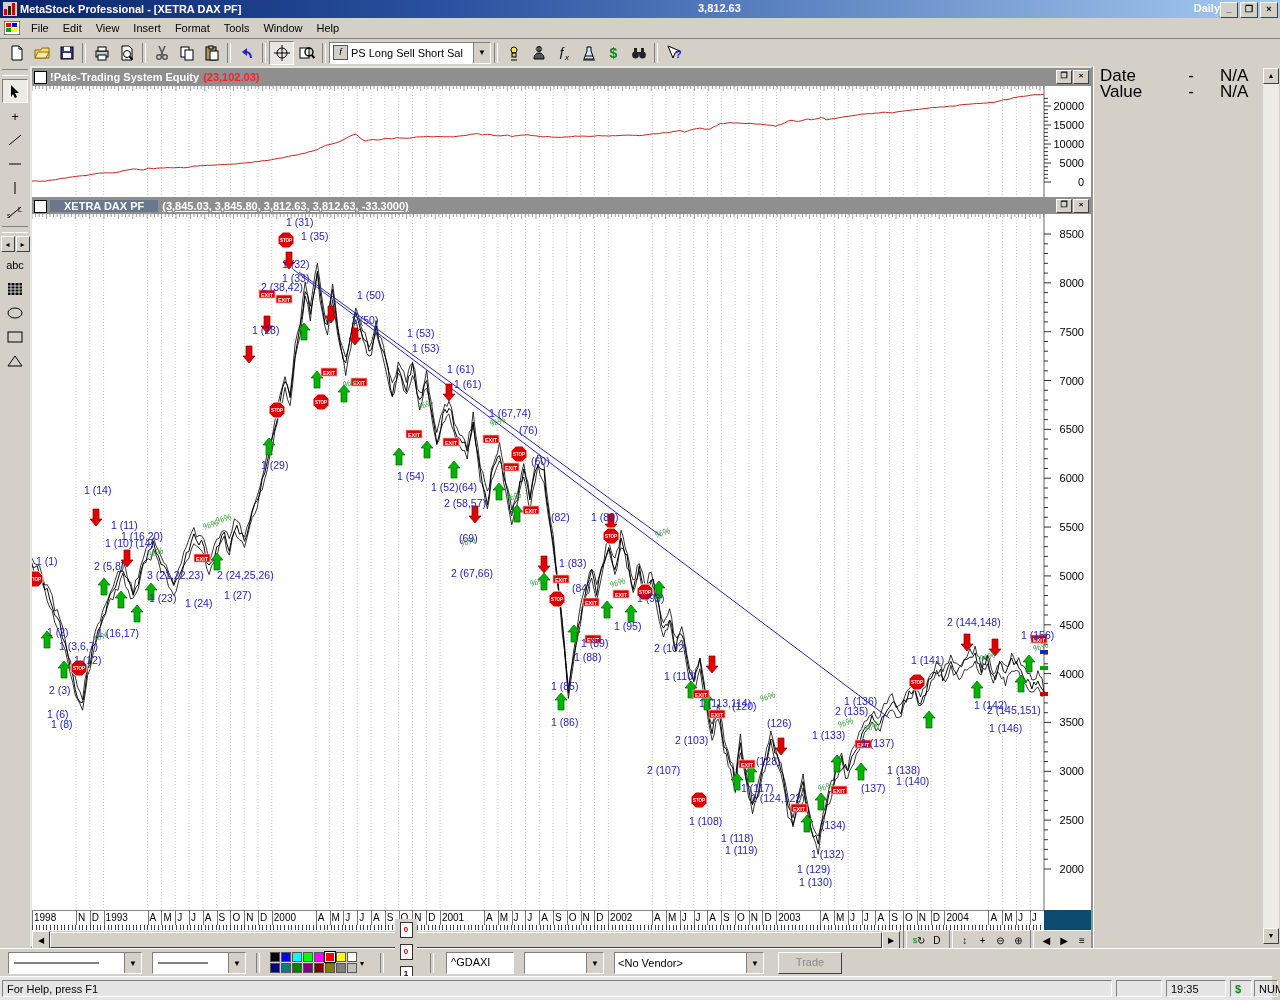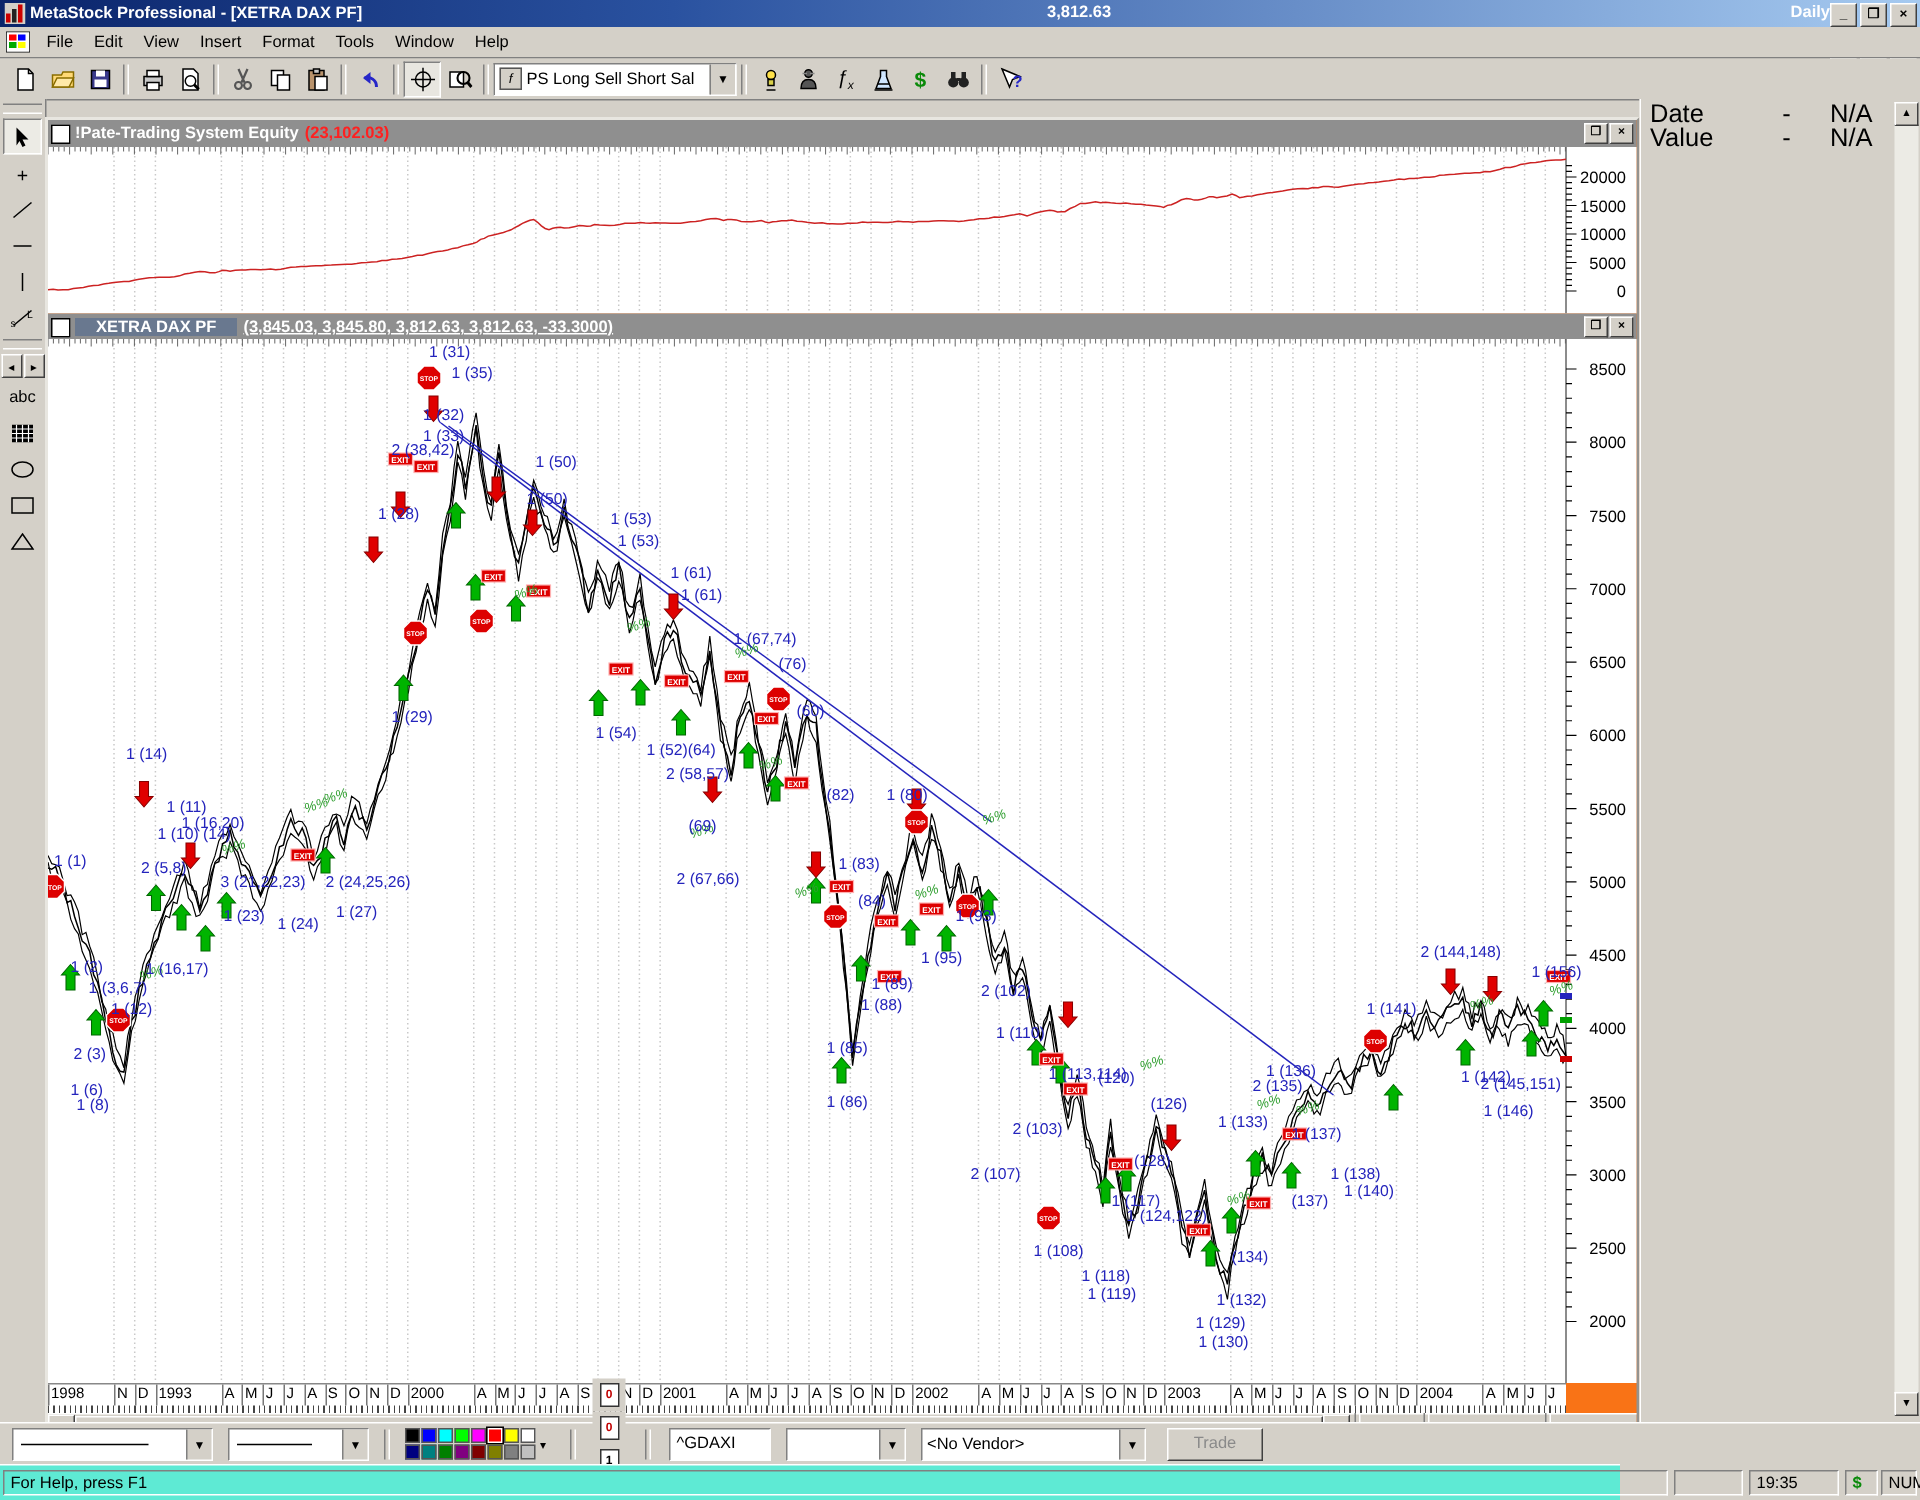--- a/index.html
+++ b/index.html
@@ -32,22 +32,22 @@
     display:flex;align-items:center;font-size:11px;}
   .combo .arrow{margin-left:auto;width:16px;height:100%;background:#d4d0c8;
     border-left:1px solid #808080;display:flex;align-items:center;justify-content:center;font-size:8px;}
   
   #leftpal{left:0;top:66px;width:30px;height:882px;background:#d4d0c8;border-right:1px solid #808080;}
   .ptool{width:24px;height:22px;margin:2px auto;display:flex;align-items:center;
     justify-content:center;font-size:13px;}
   .ptool.pressed{border:1px solid;border-color:#808080 #fff #fff #808080;background:#ecebe5;}
   .psep{height:5px;border-top:1px solid #808080;border-bottom:1px solid #fff;margin:3px 2px;}
   
-  #chartwin{left:30px;top:66px;width:1063px;height:882px;background:#f97316;
-    border:2px outset #e8e6e0;box-sizing:border-box;margin-top:12px;}
+  #chartwin{left:30px;top:66px;width:1063px;height:882px;background:#0c4a6e;
+    border:2px outset #e8e6e0;box-sizing:border-box;}
   .panetitle{position:absolute;left:0;width:1059px;height:18px;background:#8f8f8f;
     color:#fff;font-weight:bold;display:flex;align-items:center;padding-left:2px;box-sizing:border-box;}
   .panetitle .picon{width:11px;height:11px;background:#fff;border:1px solid #000;margin-right:3px;}
   .panetitle .pbtns{margin-left:auto;display:flex;gap:1px;margin-right:2px;}
   .pbtn{width:14px;height:12px;background:#d4d0c8;border:1px solid;
     border-color:#fff #404040 #404040 #fff;font-size:8px;line-height:10px;text-align:center;color:#000;font-weight:bold;}
   .hl{background:#69788f;padding:0 14px;}
   .red-val{color:#ff2020;margin-left:4px;}
   .white-val{margin-left:4px;text-decoration:underline;}
   svg text{font-family:"Liberation Sans",sans-serif;}
@@ -83,21 +83,21 @@
   #palette{display:grid;grid-template-columns:repeat(8,11px);grid-auto-rows:11px;gap:0px;}
   .pagebtn{width:20px;height:20px;background:#d4d0c8;border:1px solid transparent;
     display:flex;align-items:center;justify-content:center;position:relative;margin:0 1px;}
   .pagebtn .pg{width:11px;height:14px;background:#fff;border:1px solid #333;font-size:8px;
     font-weight:bold;color:#c00000;text-align:center;line-height:14px;}
   .editbox{height:18px;background:#fff;border:1px solid;border-color:#808080 #fff #fff #808080;
     padding:1px 4px;line-height:16px;}
   #trade-btn{width:62px;height:20px;background:#d4d0c8;border:1px solid;
     border-color:#fff #404040 #404040 #fff;color:#8a8a8a;text-align:center;line-height:18px;margin-left:14px;}
   
-  #statusbar{left:0;top:976px;width:1080px;height:24px;background:#5eead4;border-top:1px solid #fff;}
+  #statusbar{left:0;top:976px;width:1272px;height:24px;background:#e5e5e5;border-top:1px solid #fff;}
   .spanel{position:absolute;top:3px;height:17px;border:1px solid;border-color:#808080 #fff #fff #808080;
     line-height:16px;padding-left:4px;box-sizing:border-box;}
 </style>
 </head>
 <body>
 
 <div class="abs" id="titlebar">
   <svg class="app-icon" viewBox="0 0 14 14">
     <rect x="0" y="0" width="14" height="14" fill="#d4d0c8"></rect>
     <rect x="1" y="7" width="3" height="6" fill="#c00"></rect>

